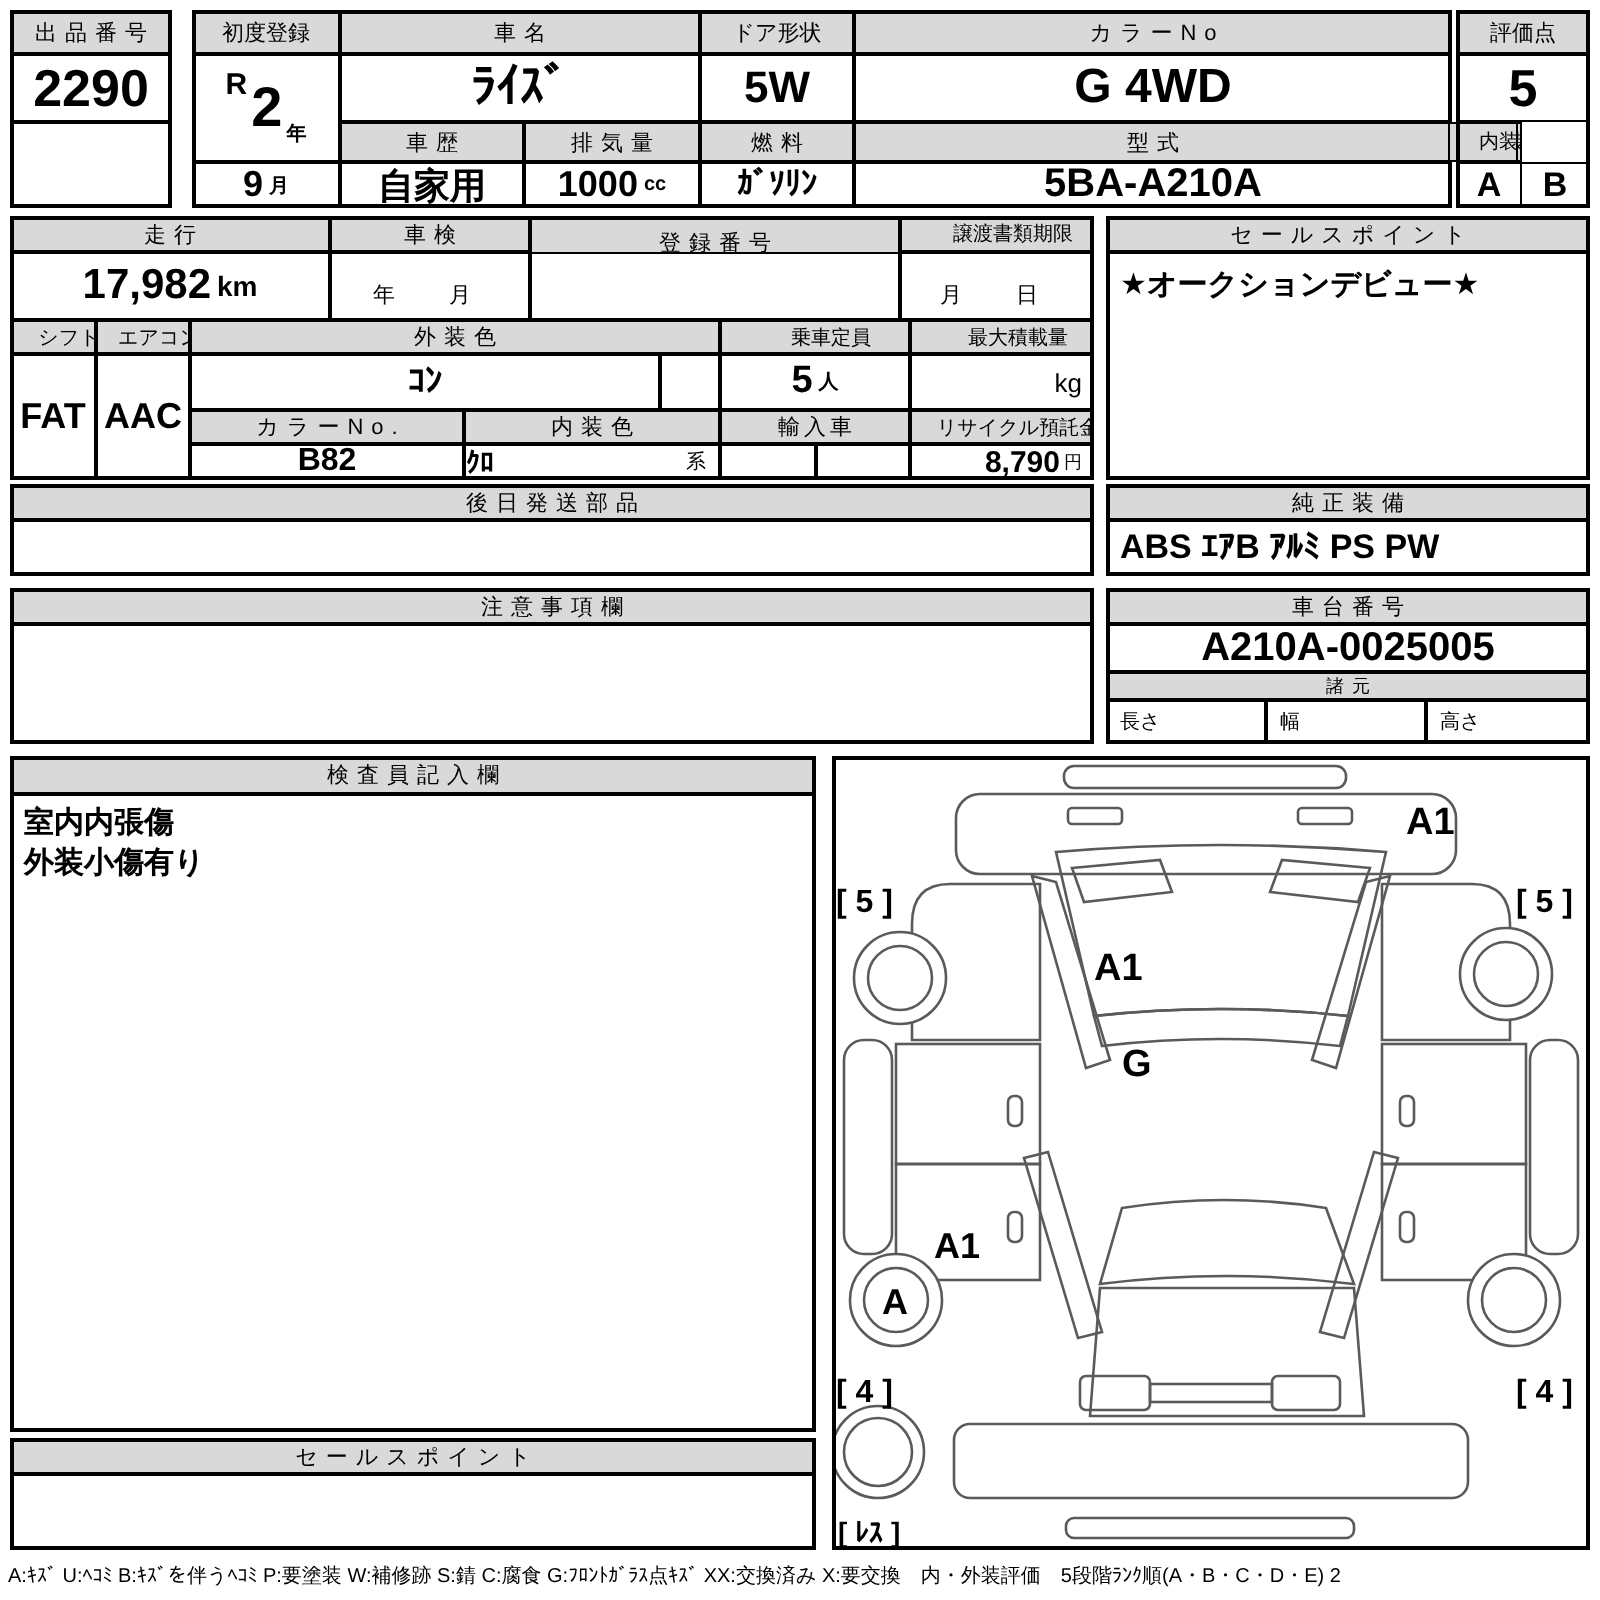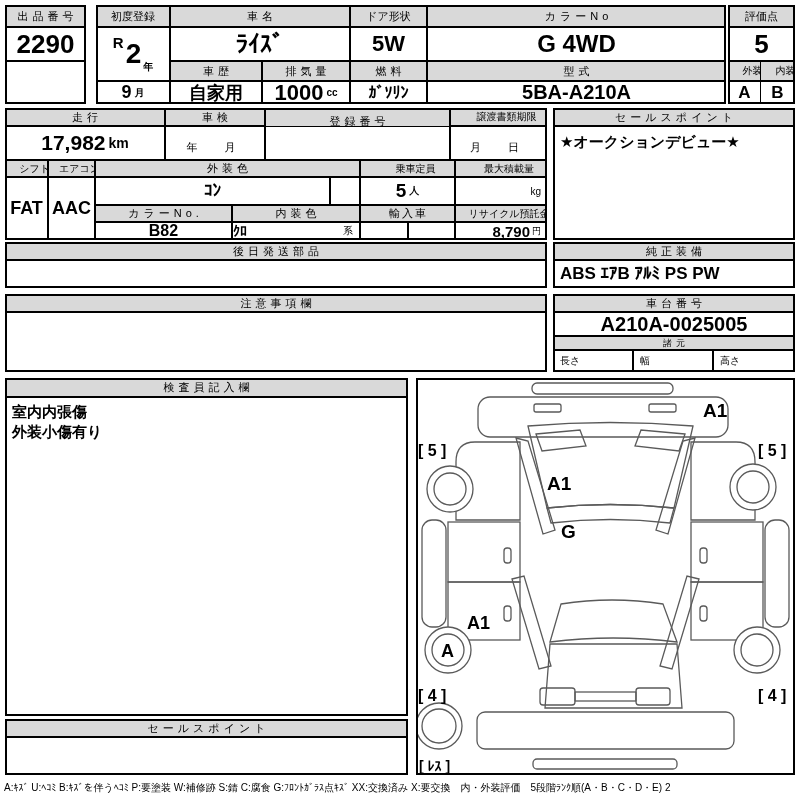--- a/index.html
+++ b/index.html
@@ -41,39 +41,39 @@
   <span style="font-size:18px">9</span>
   <span class="unit">月</span>
 </div>
 
 <div class="cell hdr ls" style="left:170px;top:5px;width:180px;height:22px">車名</div>
 <div class="cell val" style="left:170px;top:27px;width:180px;height:34px;font-size:24px">ﾗｲｽﾞ</div>
 <div class="cell hdr ls" style="left:170px;top:61px;width:92px;height:20px">車歴</div>
 <div class="cell val" style="left:170px;top:81px;width:92px;height:23px;font-size:18px">自家用</div>
 <div class="cell hdr ls" style="left:262px;top:61px;width:88px;height:20px">排気量</div>
 <div class="cell val" style="left:262px;top:81px;width:88px;height:23px">
-  <span style="font-size:22px">1000</span>
+  <span style="font-size:18px">1000</span>
   <span class="unit">cc</span>
 </div>
 
 <div class="cell hdr" style="left:350px;top:5px;width:77px;height:22px">ドア形状</div>
 <div class="cell val" style="left:350px;top:27px;width:77px;height:34px;font-size:22px">5W</div>
 <div class="cell hdr ls" style="left:350px;top:61px;width:77px;height:20px">燃料</div>
 <div class="cell val" style="left:350px;top:81px;width:77px;height:23px;font-size:16px">ｶﾞｿﾘﾝ</div>
 
 <div class="cell hdr ls" style="left:427px;top:5px;width:299px;height:22px">カラーNo</div>
 <div class="cell val" style="left:427px;top:27px;width:299px;height:34px;font-size:24px">G 4WD</div>
 <div class="cell hdr ls" style="left:427px;top:61px;width:299px;height:20px">型式</div>
 <div class="cell val" style="left:427px;top:81px;width:299px;height:23px;font-size:20px">5BA-A210A</div>
 <div class="frame" style="left:96px;top:5px;width:630px;height:99px"></div>
 
 <div class="cell hdr" style="left:728px;top:5px;width:67px;height:22px">評価点</div>
 <div class="cell val" style="left:728px;top:27px;width:67px;height:34px;font-size:26px">5</div>
 <div class="cell hdr sm" style="left:728px;top:61px;width:33px;height:20px">外装</div>
-<div class="cell hdr sm" style="left:760px;top:61px;width:35px;height:20px">内装</div>
+<div class="cell hdr sm" style="left:724px;top:61px;width:35px;height:20px">内装</div>
 <div class="cell val" style="left:728px;top:81px;width:33px;height:23px;font-size:17px">A</div>
 <div class="cell val" style="left:760px;top:81px;width:35px;height:23px;font-size:17px">B</div>
 <div class="frame" style="left:728px;top:5px;width:67px;height:99px"></div>
 
 <div class="cell hdr ls" style="left:5px;top:108px;width:160px;height:18px">走行</div>
 <div class="cell hdr ls" style="left:165px;top:108px;width:100px;height:18px">車検</div>
 <div class="cell hdr ls" style="left:265px;top:108px;width:185px;height:26px">登録番号</div>
 <div class="cell hdr sm" style="left:450px;top:108px;width:97px;height:18px">譲渡書類期限</div>
 <div class="cell val" style="left:5px;top:126px;width:160px;height:34px">
   <span style="font-size:21px">17,982</span>
@@ -90,21 +90,21 @@
 
 <div class="cell hdr ls" style="left:95px;top:160px;width:265px;height:17px">外装色</div>
 <div class="cell val" style="left:95px;top:177px;width:235px;height:28px;font-size:17px">ｺﾝ</div>
 <div class="cell" style="left:330px;top:177px;width:30px;height:28px"></div>
 <div class="cell hdr sm" style="left:360px;top:160px;width:95px;height:17px">乗車定員</div>
 <div class="cell val" style="left:360px;top:177px;width:95px;height:28px">
   <span style="font-size:19px">5</span>
   <span class="unit">人</span>
 </div>
 <div class="cell hdr sm" style="left:455px;top:160px;width:92px;height:17px">最大積載量</div>
-<div class="cell right" style="left:455px;top:177px;width:92px;height:28px;font-size:10px">kg</div>
+<div class="cell right" style="left:455px;top:177px;width:92px;height:28px;font-size:13px">kg</div>
 
 <div class="cell hdr ls" style="left:95px;top:205px;width:137px;height:17px">カラーNo.</div>
 <div class="cell val" style="left:95px;top:222px;width:137px;height:18px;font-size:16px">B82</div>
 <div class="cell hdr ls" style="left:232px;top:205px;width:128px;height:17px">内装色</div>
 <div class="cell" style="left:232px;top:222px;width:128px;height:18px">
   <span class="val" style="font-size:14px;">ｸﾛ</span>
   <span style="font-size:10px;margin-left:auto;margin-right:6px">系</span>
 </div>
 <div class="cell hdr ls2" style="left:360px;top:205px;width:95px;height:17px">輸入車</div>
 <div class="cell" style="left:360px;top:222px;width:48px;height:18px"></div>

